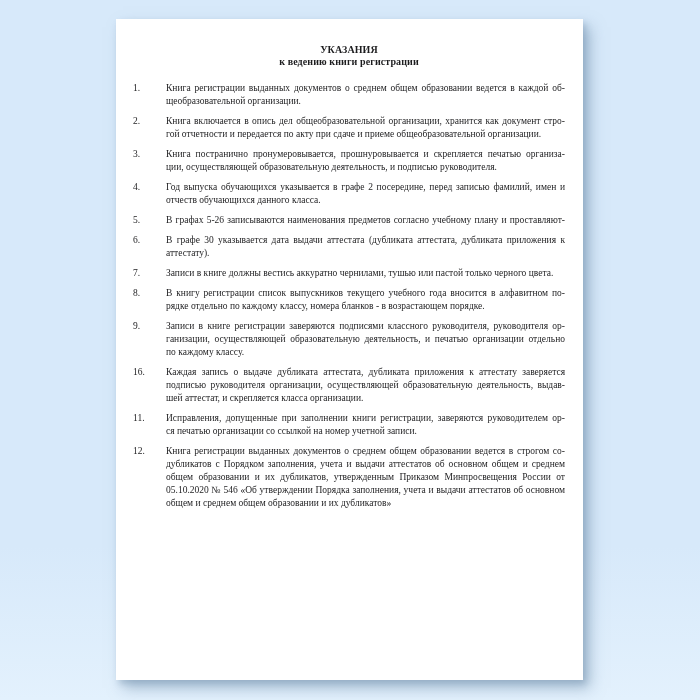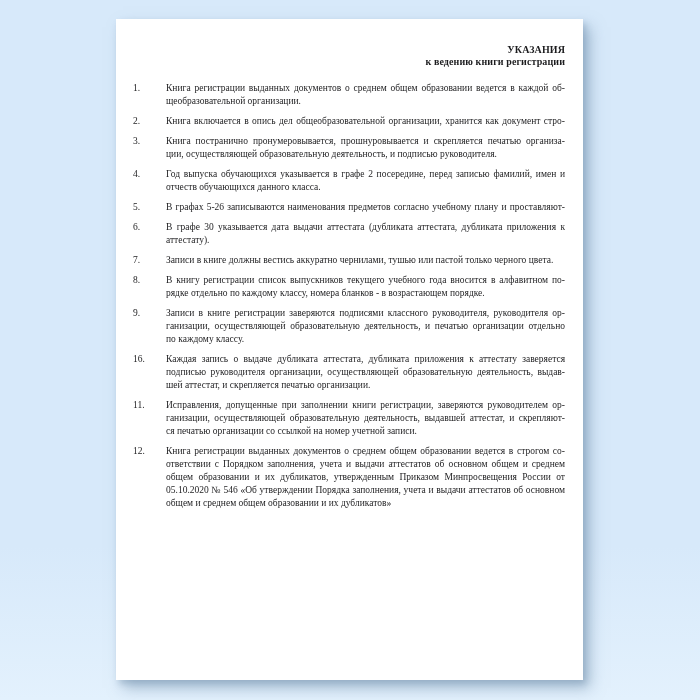--- a/index.html
+++ b/index.html
@@ -27,21 +27,21 @@
     left: 116px; top: 19px;
     width: 467px; height: 661px;
     background: var(--paper);
     padding: 0 18px 0 17px;
     box-shadow: 7px 8px 14px var(--shadow), 3px 4px 6px rgba(106,137,167,0.3);
     color: var(--text);
   }
   .title {
     margin-top: 25px;
     margin-bottom: 14px;
-    text-align: right;
+    text-align: center;
     font-weight: bold;
     font-size: 10px;
     line-height: 12px;
     letter-spacing: 0.1px;
   }
   .item {
     display: flex;
     margin-bottom: 7px;
     font-size: 9.5px;
   }
@@ -81,20 +81,21 @@
     <div class="body">
             <div class="line">Книга регистрации выданных документов о среднем общем образовании ведется в каждой об-</div>
             <div class="line last">щеобразовательной организации.</div>
           </div>
   </div>
 
   <div class="item">
     <div class="num">2.</div>
     <div class="body">
             <div class="line">Книга включается в опись дел общеобразовательной организации, хранится как документ стро-</div>
+            <div class="line last">гой отчетности и передается по акту при сдаче и приеме общеобразовательной организации.</div>
           </div>
   </div>
 
   <div class="item">
     <div class="num">3.</div>
     <div class="body">
             <div class="line">Книга постранично пронумеровывается, прошнуровывается и скрепляется печатью организа-</div>
             <div class="line last">ции, осуществляющей образовательную деятельность, и подписью руководителя.</div>
           </div>
   </div>
@@ -144,38 +145,37 @@
             <div class="line">ганизации, осуществляющей образовательную деятельность, и печатью организации отдельно</div>
             <div class="line last">по каждому классу.</div>
           </div>
   </div>
 
   <div class="item">
     <div class="num">16.</div>
     <div class="body">
             <div class="line">Каждая запись о выдаче дубликата аттестата, дубликата приложения к аттестату заверяется</div>
             <div class="line">подписью руководителя организации, осуществляющей образовательную деятельность, выдав-</div>
-            <div class="line last">шей аттестат, и скрепляется печатью организации.</div>
+            <div class="line last">шей аттестат, и скрепляется класса организации.</div>
           </div>
   </div>
 
   <div class="item">
     <div class="num">11.</div>
     <div class="body">
             <div class="line">Исправления, допущенные при заполнении книги регистрации, заверяются руководителем ор-</div>
-            <div class="line">ганизации, осуществляющей образовательную деятельность, выдавшей аттестат, и скрепляют-</div>
             <div class="line last">ся печатью организации со ссылкой на номер учетной записи.</div>
           </div>
   </div>
 
   <div class="item">
     <div class="num">12.</div>
     <div class="body">
             <div class="line">Книга регистрации выданных документов о среднем общем образовании ведется в строгом со-</div>
-            <div class="line">ответствии с Порядком заполнения, учета и выдачи аттестатов об основном общем и среднем</div>
+            <div class="line">дубликатов с Порядком заполнения, учета и выдачи аттестатов об основном общем и среднем</div>
             <div class="line">общем образовании и их дубликатов, утвержденным Приказом Минпросвещения России от</div>
             <div class="line">05.10.2020 № 546 «Об утверждении Порядка заполнения, учета и выдачи аттестатов об основном</div>
             <div class="line last">общем и среднем общем образовании и их дубликатов»</div>
           </div>
   </div>
 </div>
   </div>
 </div>
 
 </body></html>

